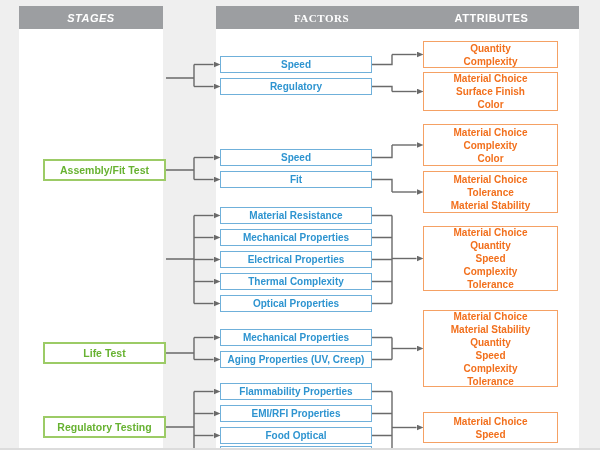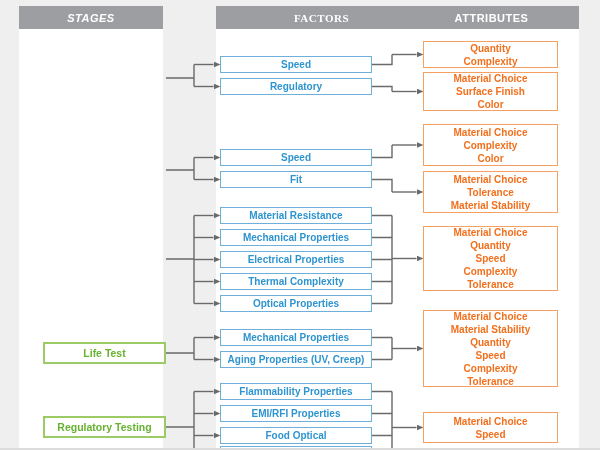--- a/index.html
+++ b/index.html
@@ -83,20 +83,21 @@
       <path class="cline" marker-end="url(#arw)" d="M392 54.5 H416.5"></path>
       <path class="cline" marker-end="url(#arw)" d="M392 91.5 H416.5"></path>
       <path class="cline" marker-end="url(#arw)" d="M392 145 H416.5"></path>
       <path class="cline" marker-end="url(#arw)" d="M392 192 H416.5"></path>
       <path class="cline" marker-end="url(#arw)" d="M392 258.5 H416.5"></path>
       <path class="cline" marker-end="url(#arw)" d="M392 348.5 H416.5"></path>
       <path class="cline" marker-end="url(#arw)" d="M392 427.5 H416.5"></path>
     </g>
   </svg>
 
+  <div class="box stage-box" style="top:159px">Assembly/Fit Test</div>
   <div class="box stage-box" style="top:416px">Regulatory Testing</div>
   <div class="box stage-box" style="top:342px">Life Test</div>
 
   <div class="box factor-box" style="top:56px">Speed</div>
   <div class="box factor-box" style="top:78px">Regulatory</div>
   <div class="box factor-box" style="top:149px">Speed</div>
   <div class="box factor-box" style="top:171px">Fit</div>
   <div class="box factor-box" style="top:207px">Material Resistance</div>
   <div class="box factor-box" style="top:229px">Mechanical Properties</div>
   <div class="box factor-box" style="top:251px">Electrical Properties</div>

